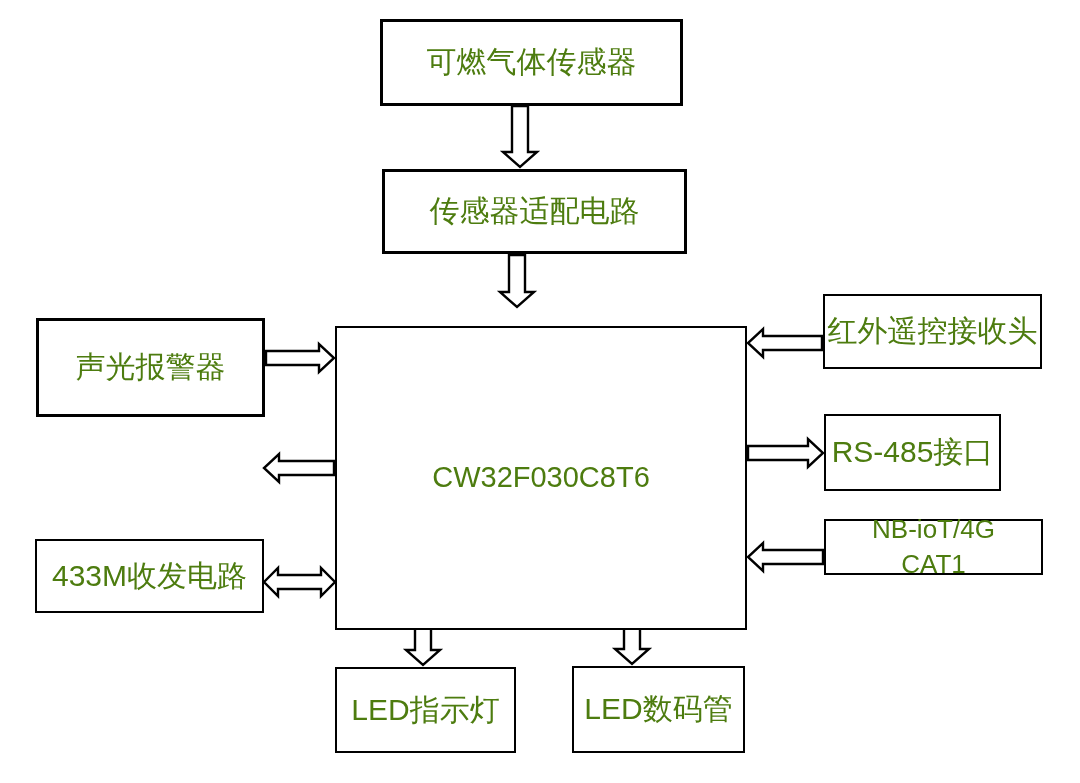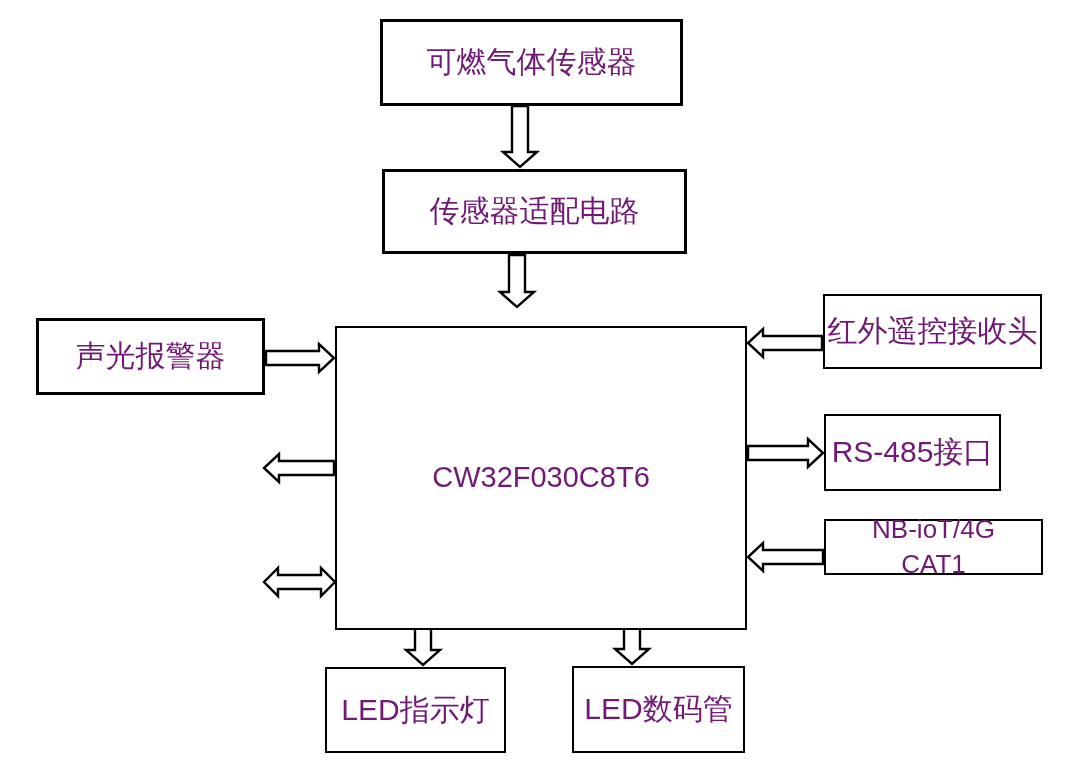--- a/index.html
+++ b/index.html
@@ -18,38 +18,38 @@
   .node {
     position: absolute;
     box-sizing: border-box;
     background: #ffffff;
     border: 2px solid #000000;
     display: flex;
     flex-direction: column;
     align-items: center;
     justify-content: center;
     text-align: center;
-    color: #701a75;
+    color: #4d7c0f;
     font-size: 30px;
     line-height: 1.15;
     z-index: 2;
   }
   .node span { display: block; white-space: nowrap; }
 
   
   #node-gas-sensor     { left: 380px; top: 19px;  width: 303px; height: 87px;  border-width: 3px; }
   #node-sensor-adapter { left: 382px; top: 169px; width: 305px; height: 85px;  border-width: 3px; }
   #node-mcu            { left: 335px; top: 309px; width: 412px; height: 304px; font-size: 29px; margin-top: 17px; }
-  #node-alarm          { left: 36px;  top: 318px; width: 229px; height: 77px;  border-width: 3px; }
+  #node-alarm          { left: 36px;  top: 318px; width: 229px; height: 99px;  border-width: 3px; }
   #node-relay          { left: 37px;  top: 433px; width: 227px; height: 74px; }
   #node-rf433          { left: 35px;  top: 539px; width: 229px; height: 74px; }
   #node-ir-receiver    { left: 823px; top: 294px; width: 219px; height: 75px; }
   #node-rs485          { left: 824px; top: 414px; width: 177px; height: 77px; }
   #node-nbiot          { left: 824px; top: 519px; width: 219px; height: 56px; font-size: 26px; line-height: 1.35; }
-  #node-led-indicator  { left: 325px; top: 667px; width: 181px; height: 86px; }
+  #node-led-indicator  { left: 335px; top: 667px; width: 181px; height: 86px; }
   #node-led-display    { left: 544px; top: 666px; width: 173px; height: 87px; margin-left: 28px; }
 
   #arrows {
     position: absolute;
     left: 0; top: 0;
     width: 1080px;
     height: 783px;
     z-index: 1;
   }
   #arrows polygon {
@@ -74,20 +74,23 @@
 
   <div class="node" id="node-mcu">
     <span>CW32F030C8T6</span>
   </div>
 
   <div class="node" id="node-alarm">
     <span>声光报警器</span>
   </div>
 
 
+  <div class="node" id="node-rf433">
+    <span>433M收发电路</span>
+  </div>
 
   <div class="node" id="node-ir-receiver">
     <span>红外遥控接收头</span>
   </div>
 
   <div class="node" id="node-rs485">
     <span>RS-485接口</span>
   </div>
 
   <div class="node" id="node-nbiot">

